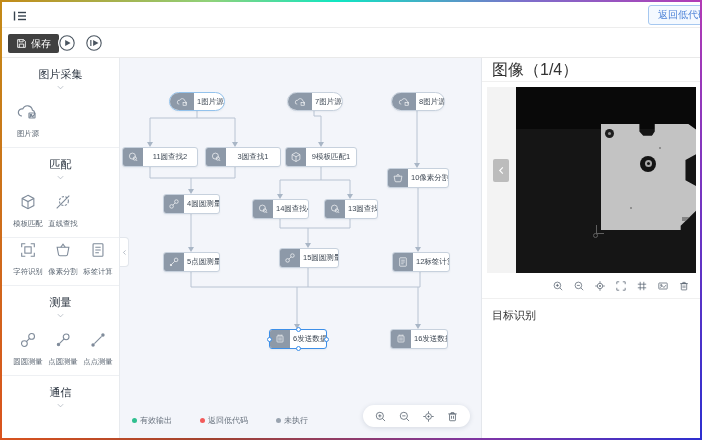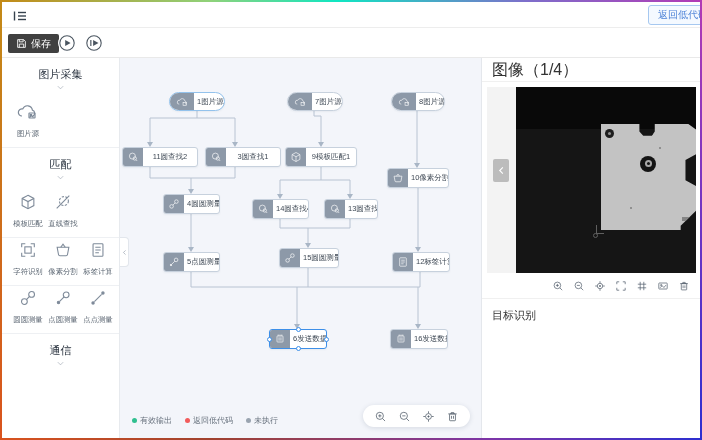--- a/index.html
+++ b/index.html
@@ -49,21 +49,21 @@
   .node.pill.src1 { border-color:#93c2ec; }
   .node.sel { border-color:#3d8fe8; }
   .handle { position:absolute; width:5px; height:5px; background:#fff; border:1px solid #3d8fe8; border-radius:50%; }
 
   #collapse-tab { position:absolute; left:0; top:179px; width:9px; height:30px; background:#fff; border:1px solid #e2e6ec;
     border-left:none; border-radius:0 4px 4px 0; display:flex; align-items:center; justify-content:center; cursor:pointer; }
   #zoom-pill { position:absolute; right:11px; bottom:11px; height:22px; background:#fff; border-radius:12px;
     box-shadow:0 1px 5px rgba(40,60,90,.15); display:flex; align-items:center; gap:11px; padding:0 11px; }
   #zoom-pill span, .rp-tools span { display:flex; cursor:pointer; }
   #zoom-pill svg, .rp-tools svg { stroke:#525e6b; fill:none; stroke-width:1.2; }
-  #legend { position:absolute; left:12px; bottom:12px; display:flex; gap:13px; align-items:center; }
+  #legend { position:absolute; left:12px; bottom:12px; display:flex; gap:28px; align-items:center; }
   .lg { display:flex; align-items:center; gap:3px; font-size:8px; color:#68727e; }
   .lg i { width:5px; height:5px; border-radius:50%; }
   .lg.g i { background:#2fbf8f; } .lg.r i { background:#f25b5b; } .lg.n i { background:#9aa4b0; }
 
   
   #rpanel { position:absolute; left:481px; top:58px; right:2px; bottom:2px; background:#fff; border-left:1px solid #e4e7ec; }
   .rp-title { height:24px; line-height:24px; padding:0 10px; font-size:16px; color:#333; border-bottom:1px solid #f0f0f0; }
   .rp-imgwrap { margin:5px 4px 0 5px; height:186px; display:flex; }
   .rp-nav { width:29px; background:#f3f3f3; position:relative; flex:none; }
   #prev-btn { position:absolute; left:6px; top:72px; width:16px; height:23px; background:#bcbcbc; border:none; border-radius:2px;
@@ -204,20 +204,26 @@
           <span><svg width="18" height="18" viewBox="0 0 20 20">
             <rect x="4.5" y="3" width="11" height="14" rx="1"></rect>
                 <path d="M7,7 h6 M7,10 h6 M7,13 h4"></path>
               </svg></span>
           <span class="tlabel">标签计算</span>
         </div>
       </div>
     </div>
 
     <div class="cat">
+      <div class="cat-h">
+        <span>测量</span>
+        <span class="chev"><svg width="9" height="9" viewBox="0 0 20 20">
+              <path d="M4,7 L10,13 L16,7"></path>
+            </svg></span>
+      </div>
       <div class="cat-items">
         <div class="tool">
           <span><svg width="18" height="18" viewBox="0 0 20 20">
             <circle cx="6" cy="14" r="3.2"></circle>
                 <circle cx="14" cy="6" r="3.2"></circle>
                 <path d="M8.3,11.7 L11.7,8.3"></path>
               </svg></span>
           <span class="tlabel">圆圆测量</span>
         </div>
         <div class="tool">

